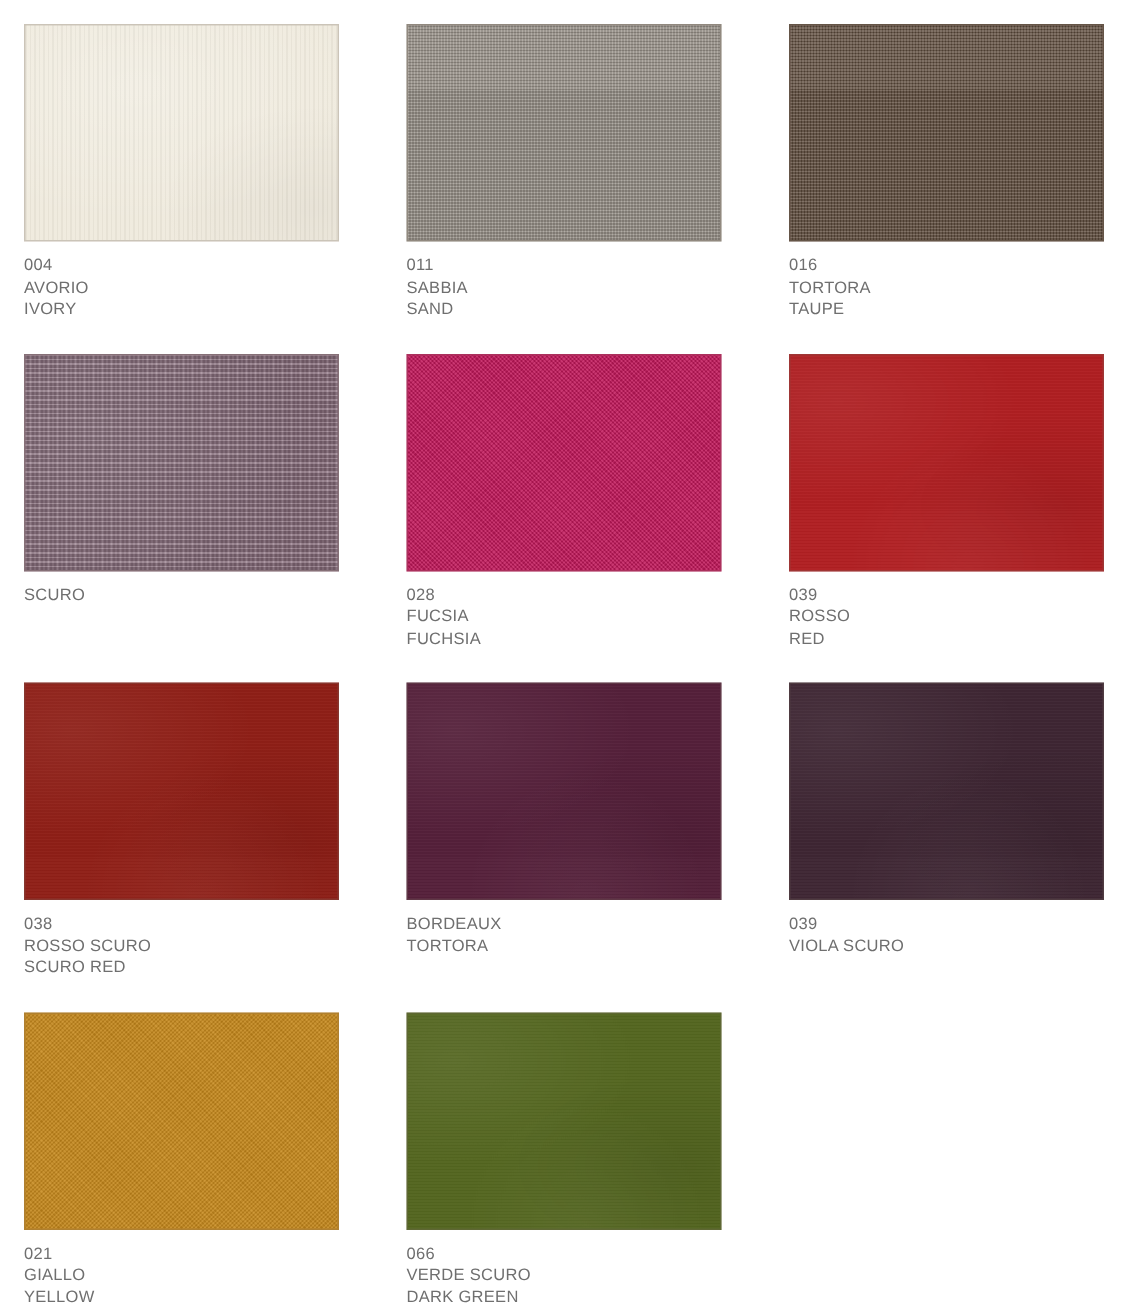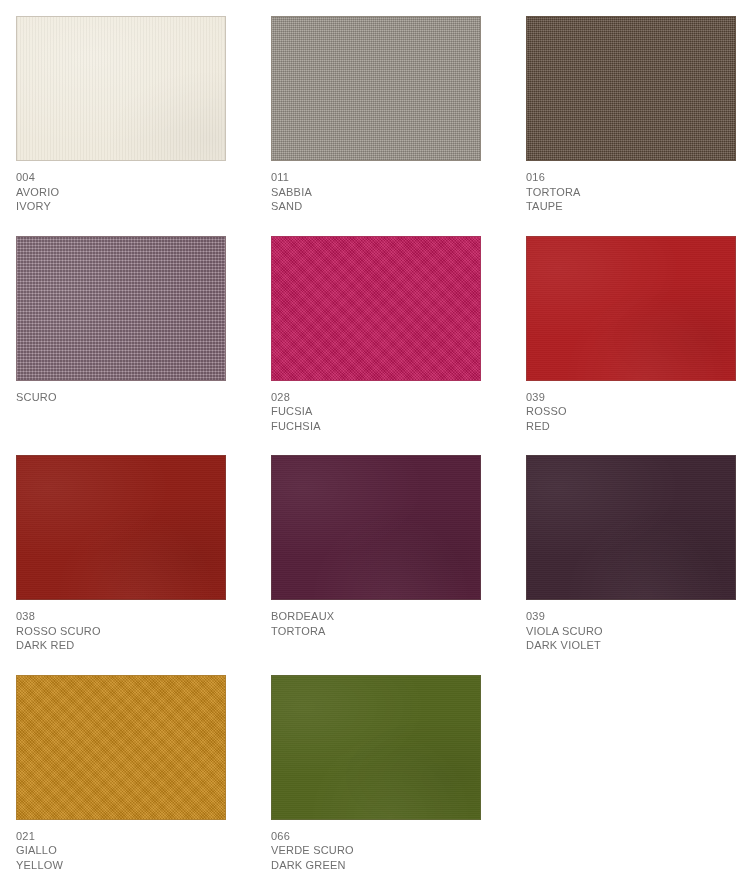--- a/index.html
+++ b/index.html
@@ -194,40 +194,39 @@
           <div class="swatch-name-en">RED</div>
         </div>
       </div>
       <div class="swatch-cell">
         <div class="swatch-chip" style="background-color: rgb(143, 31, 23);">
           <div class="tex tex-velvet"></div>
         </div>
         <div class="swatch-caption">
           <div class="swatch-code">038</div>
           <div class="swatch-name-it">ROSSO SCURO</div>
-          <div class="swatch-name-en">DARK RED</div>
+          <div class="swatch-name-en">SCURO RED</div>
         </div>
       </div>
       <div class="swatch-cell">
         <div class="swatch-chip" style="background-color: rgb(85, 32, 58);">
           <div class="tex tex-velvet"></div>
         </div>
         <div class="swatch-caption">
           <div class="swatch-name-it">BORDEAUX</div>
           <div class="swatch-name-en">TORTORA</div>
         </div>
       </div>
       <div class="swatch-cell">
         <div class="swatch-chip" style="background-color: rgb(62, 38, 51);">
           <div class="tex tex-velvet"></div>
         </div>
         <div class="swatch-caption">
           <div class="swatch-code">039</div>
           <div class="swatch-name-it">VIOLA SCURO</div>
-          <div class="swatch-name-en">DARK VIOLET</div>
         </div>
       </div>
       <div class="swatch-cell">
         <div class="swatch-chip" style="background-color: rgb(200, 137, 26);">
           <div class="tex tex-grain"></div>
         </div>
         <div class="swatch-caption">
           <div class="swatch-code">021</div>
           <div class="swatch-name-it">GIALLO</div>
           <div class="swatch-name-en">YELLOW</div>

